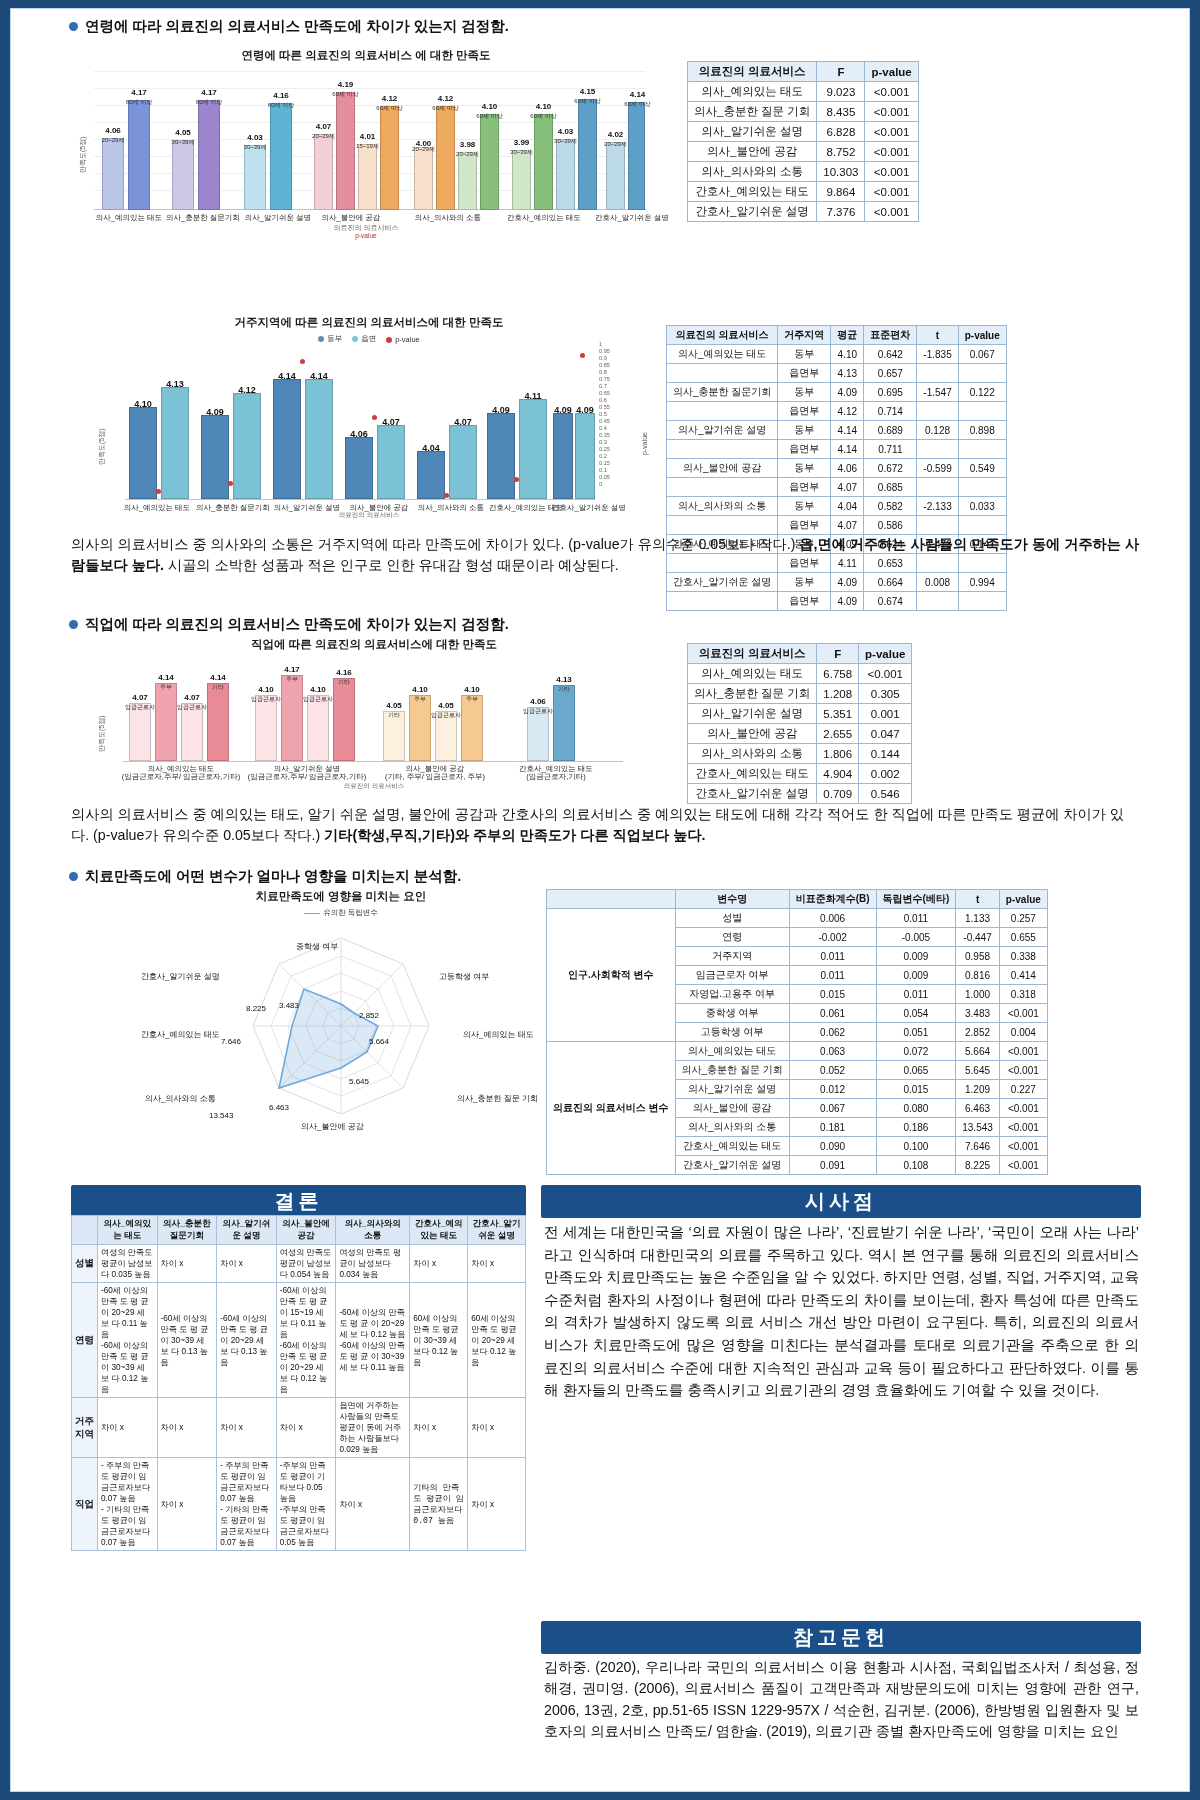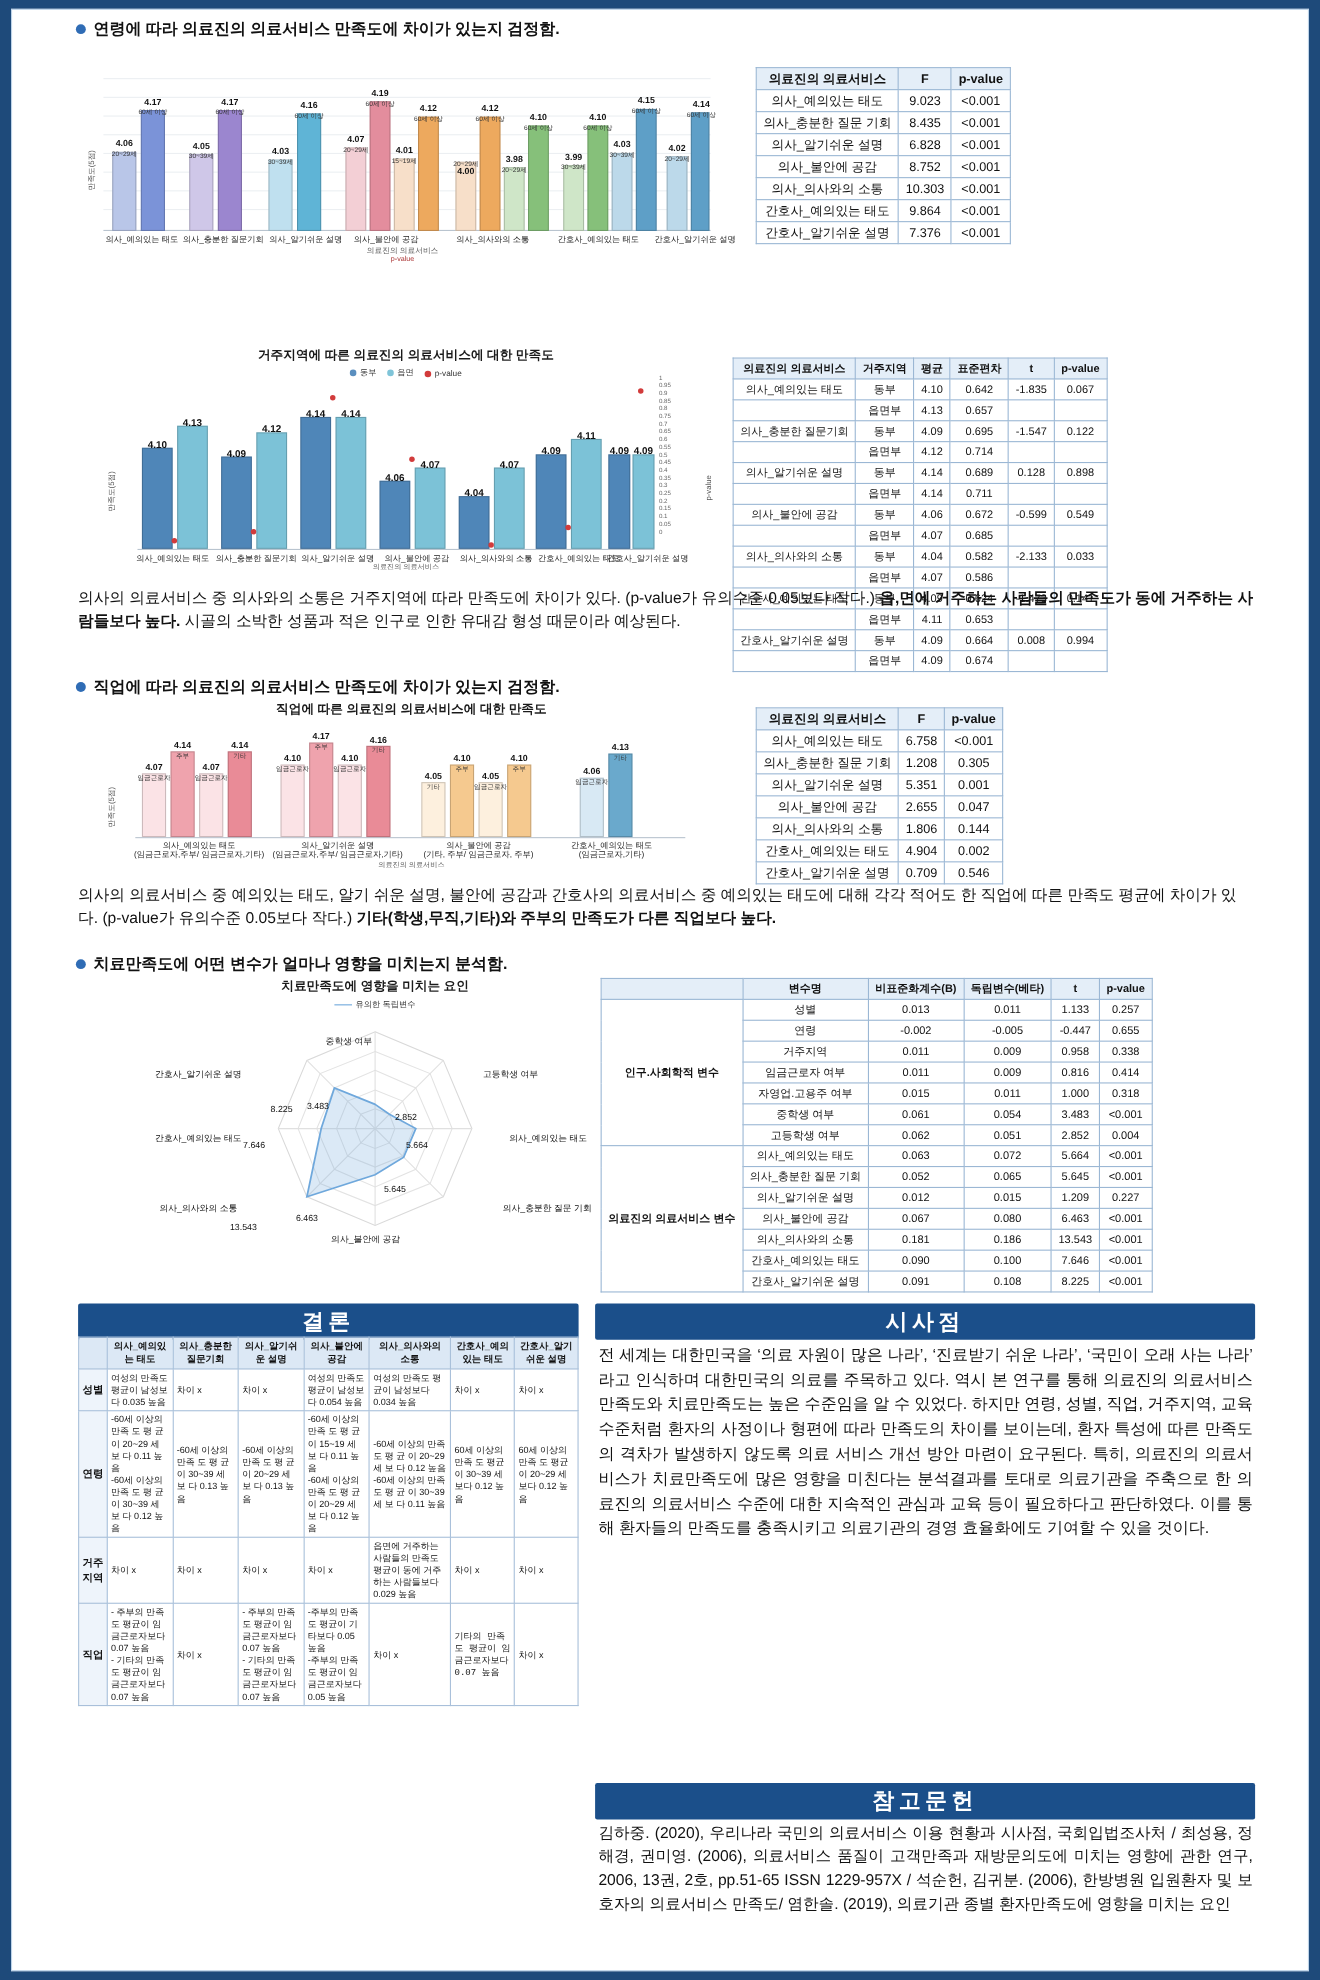--- a/index.html
+++ b/index.html
@@ -81,20 +81,21 @@
   }
 </style>
 </head>
 <body>
 
 <div class="poster">
 
   <div style="position:absolute;left:58px;top:8px;" class="bullet-head">연령에 따라 의료진의 의료서비스 만족도에 차이가 있는지 검정함.</div>
 
   <div class="chartbox" style="left:55px;top:34px;width:600px;height:195px;">
+    <div class="chart-title" style="margin-top:5px;">연령에 따른 의료진의 의료서비스 에 대한 만족도</div>
     <div class="ylabel-v" style="left:12px;top:130px;">만족도(5점)</div>
     <div style="position:absolute;left:28px;top:28px;width:552px;height:140px;">
       <div class="gridline" style="top:0;"></div>
         <div class="gridline" style="top:17px;"></div>
       <div class="gridline" style="top:34px;"></div>
         <div class="gridline" style="top:51px;"></div>
       <div class="gridline" style="top:68px;"></div>
         <div class="gridline" style="top:85px;"></div>
       <div class="gridline" style="top:102px;"></div>
         <div class="gridline" style="top:119px;"></div>
@@ -130,21 +131,21 @@
         <div class="barval" style="left:236px;top:9px;width:31px;">4.19</div>
           <div class="barsub" style="left:236px;top:19px;width:31px;">60세 이상</div>
         <div class="bar" style="left:264px;width:19px;height:66px;background:#f7dfc9;"></div>
         <div class="barval" style="left:258px;top:61px;width:31px;">4.01</div>
           <div class="barsub" style="left:258px;top:71px;width:31px;">15~19세</div>
         <div class="bar" style="left:286px;width:19px;height:104px;background:#eda95e;"></div>
         <div class="barval" style="left:280px;top:23px;width:31px;">4.12</div>
           <div class="barsub" style="left:280px;top:33px;width:31px;">60세 이상</div>
 
         <div class="bar" style="left:320px;width:19px;height:63px;background:#f7dfc9;"></div>
-        <div class="barval" style="left:314px;top:80px;width:31px;">4.00</div>
+        <div class="barval" style="left:314px;top:68px;width:31px;">4.00</div>
           <div class="barsub" style="left:314px;top:74px;width:31px;">20~29세</div>
         <div class="bar" style="left:342px;width:19px;height:104px;background:#eda95e;"></div>
         <div class="barval" style="left:336px;top:23px;width:31px;">4.12</div>
           <div class="barsub" style="left:336px;top:33px;width:31px;">60세 이상</div>
         <div class="bar" style="left:364px;width:19px;height:58px;background:#cfe6c8;"></div>
         <div class="barval" style="left:358px;top:69px;width:31px;">3.98</div>
           <div class="barsub" style="left:358px;top:79px;width:31px;">20~29세</div>
         <div class="bar" style="left:386px;width:19px;height:96px;background:#86c07a;"></div>
         <div class="barval" style="left:380px;top:31px;width:31px;">4.10</div>
           <div class="barsub" style="left:380px;top:41px;width:31px;">60세 이상</div>
@@ -608,21 +609,21 @@
             <th>비표준화계수(B)</th>
             <th>독립변수(베타)</th>
             <th>t</th>
             <th>p-value</th>
           </tr>
         </thead>
         <tbody>
           <tr>
             <td rowspan="7" style="font-weight: bold;">인구.사회학적 변수</td>
             <td style="text-align: center;">성별</td>
-            <td>0.013</td>
+            <td>0.006</td>
             <td>0.011</td>
             <td>1.133</td>
             <td>0.257</td>
           </tr>
           <tr>
             <td style="text-align: center;">연령</td>
             <td>-0.002</td>
             <td>-0.005</td>
             <td>-0.447</td>
             <td>0.655</td>

